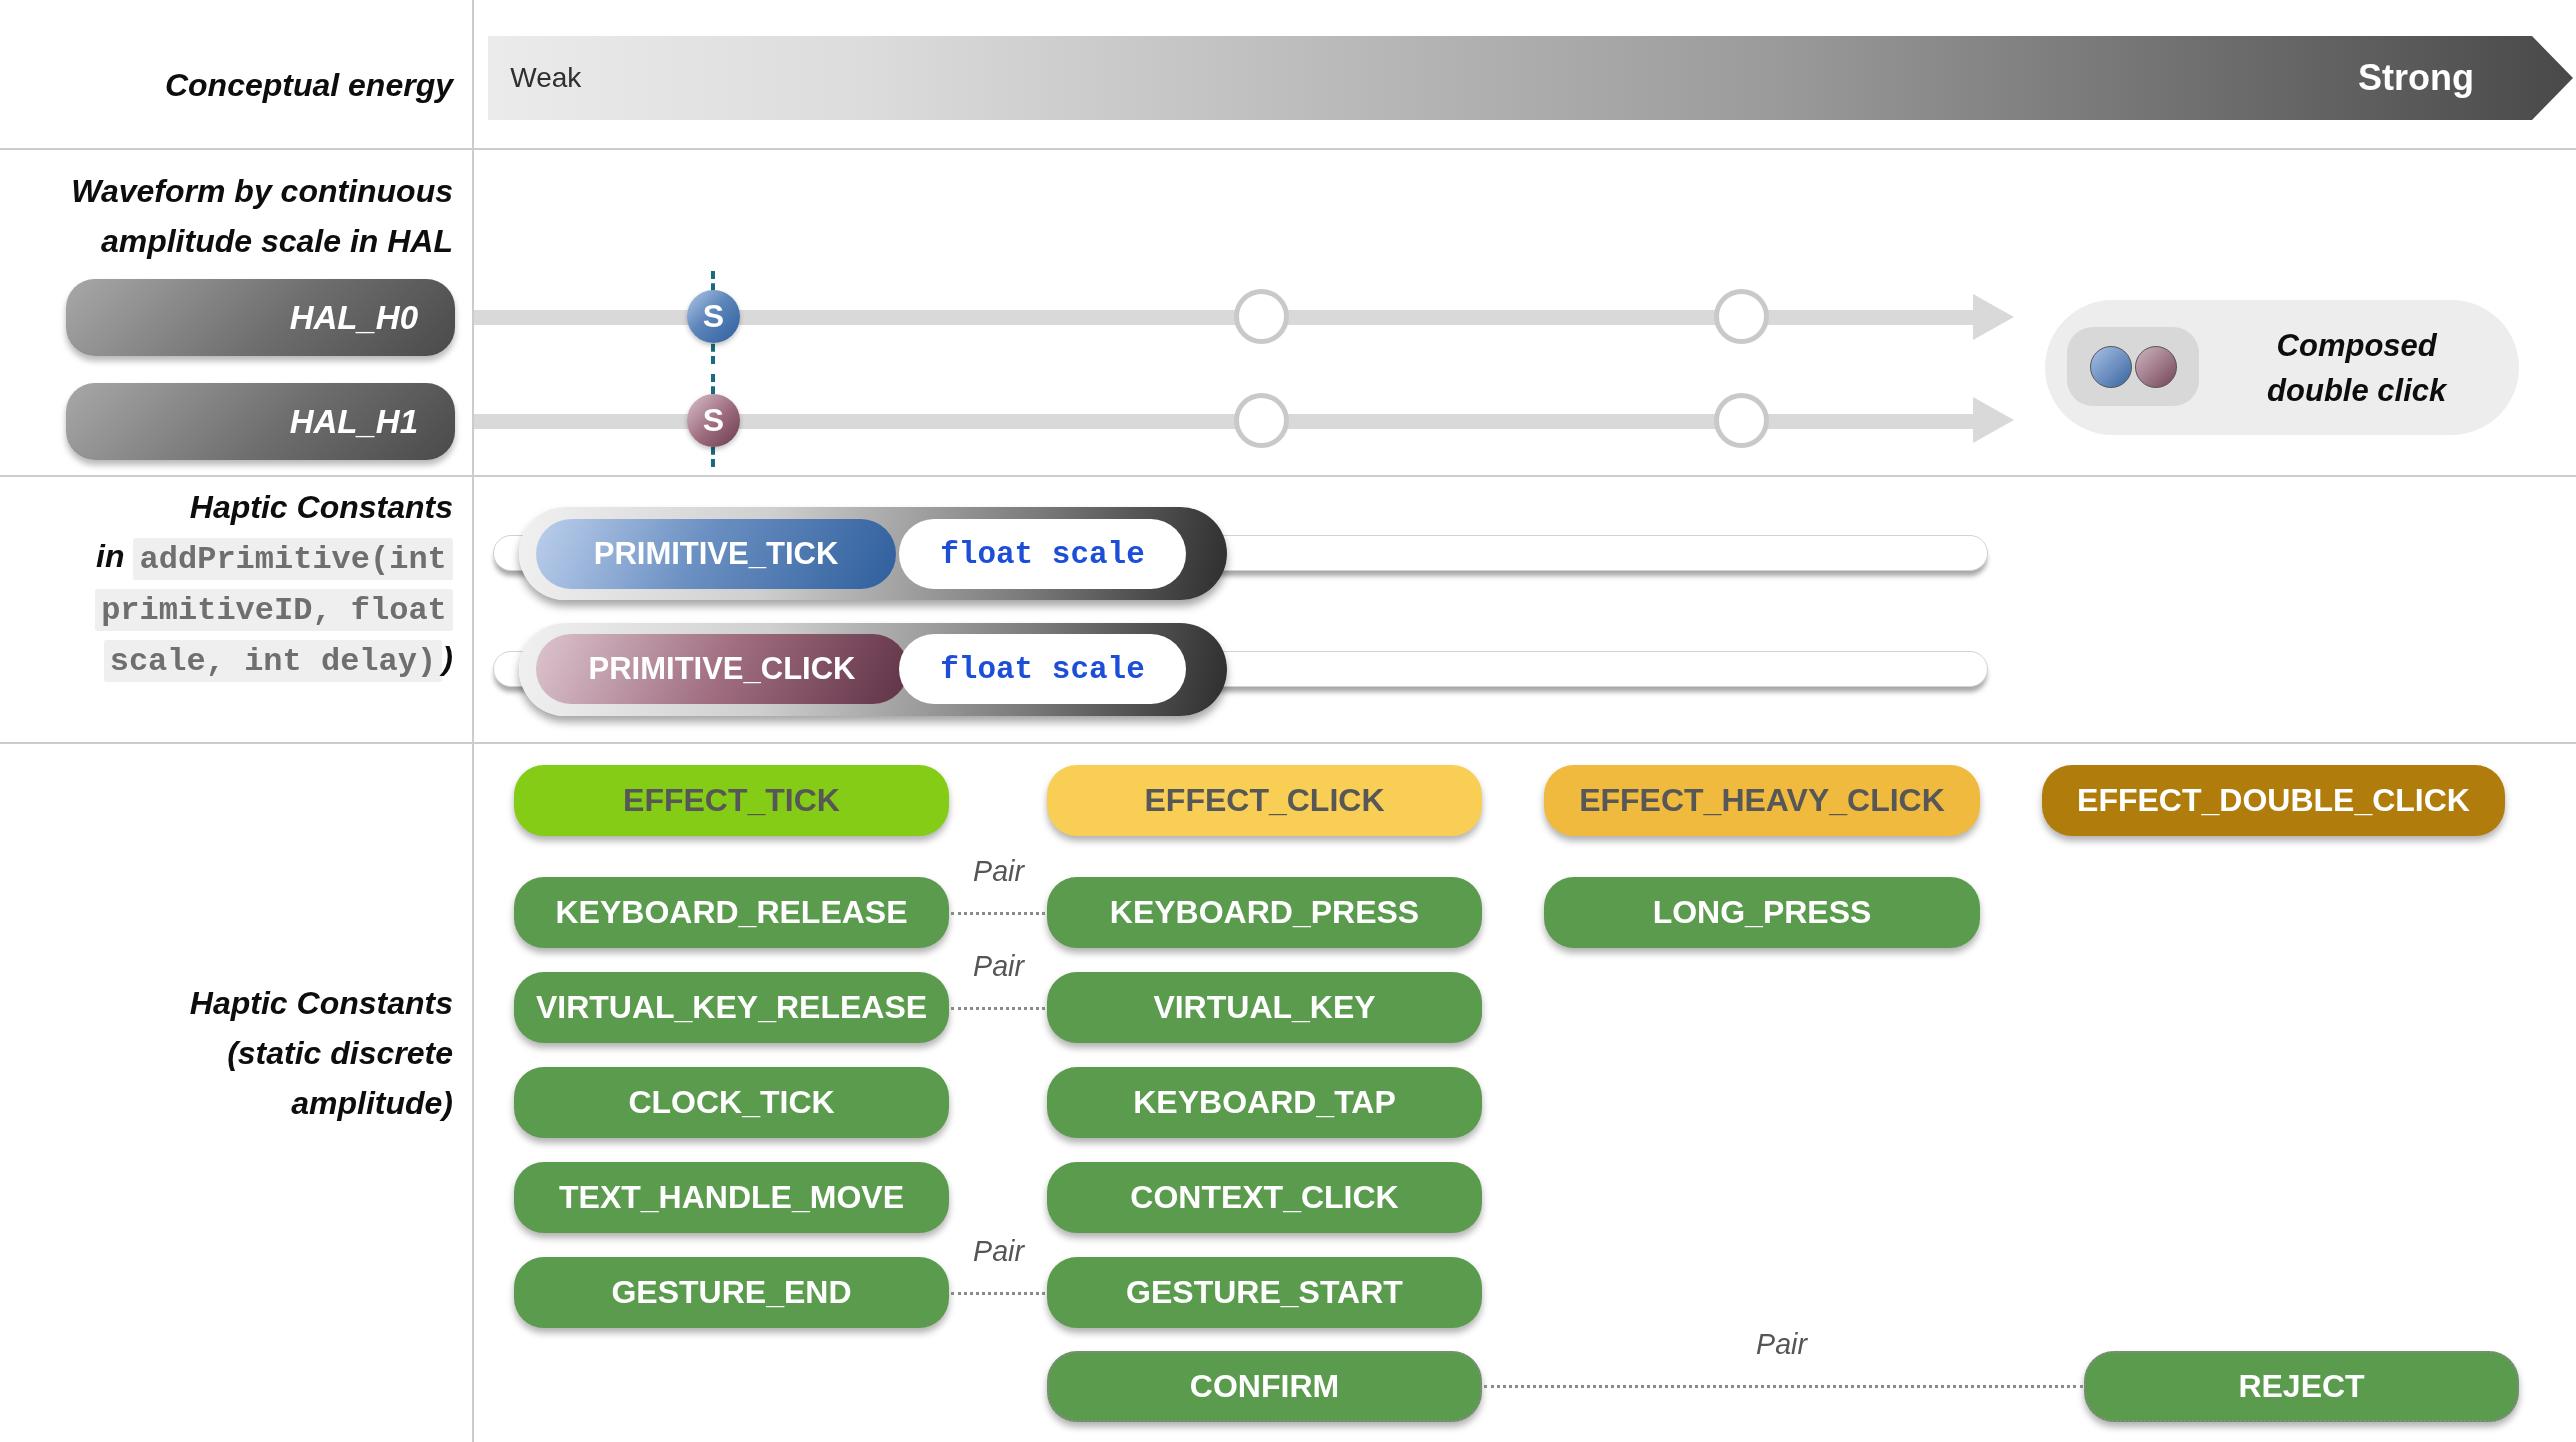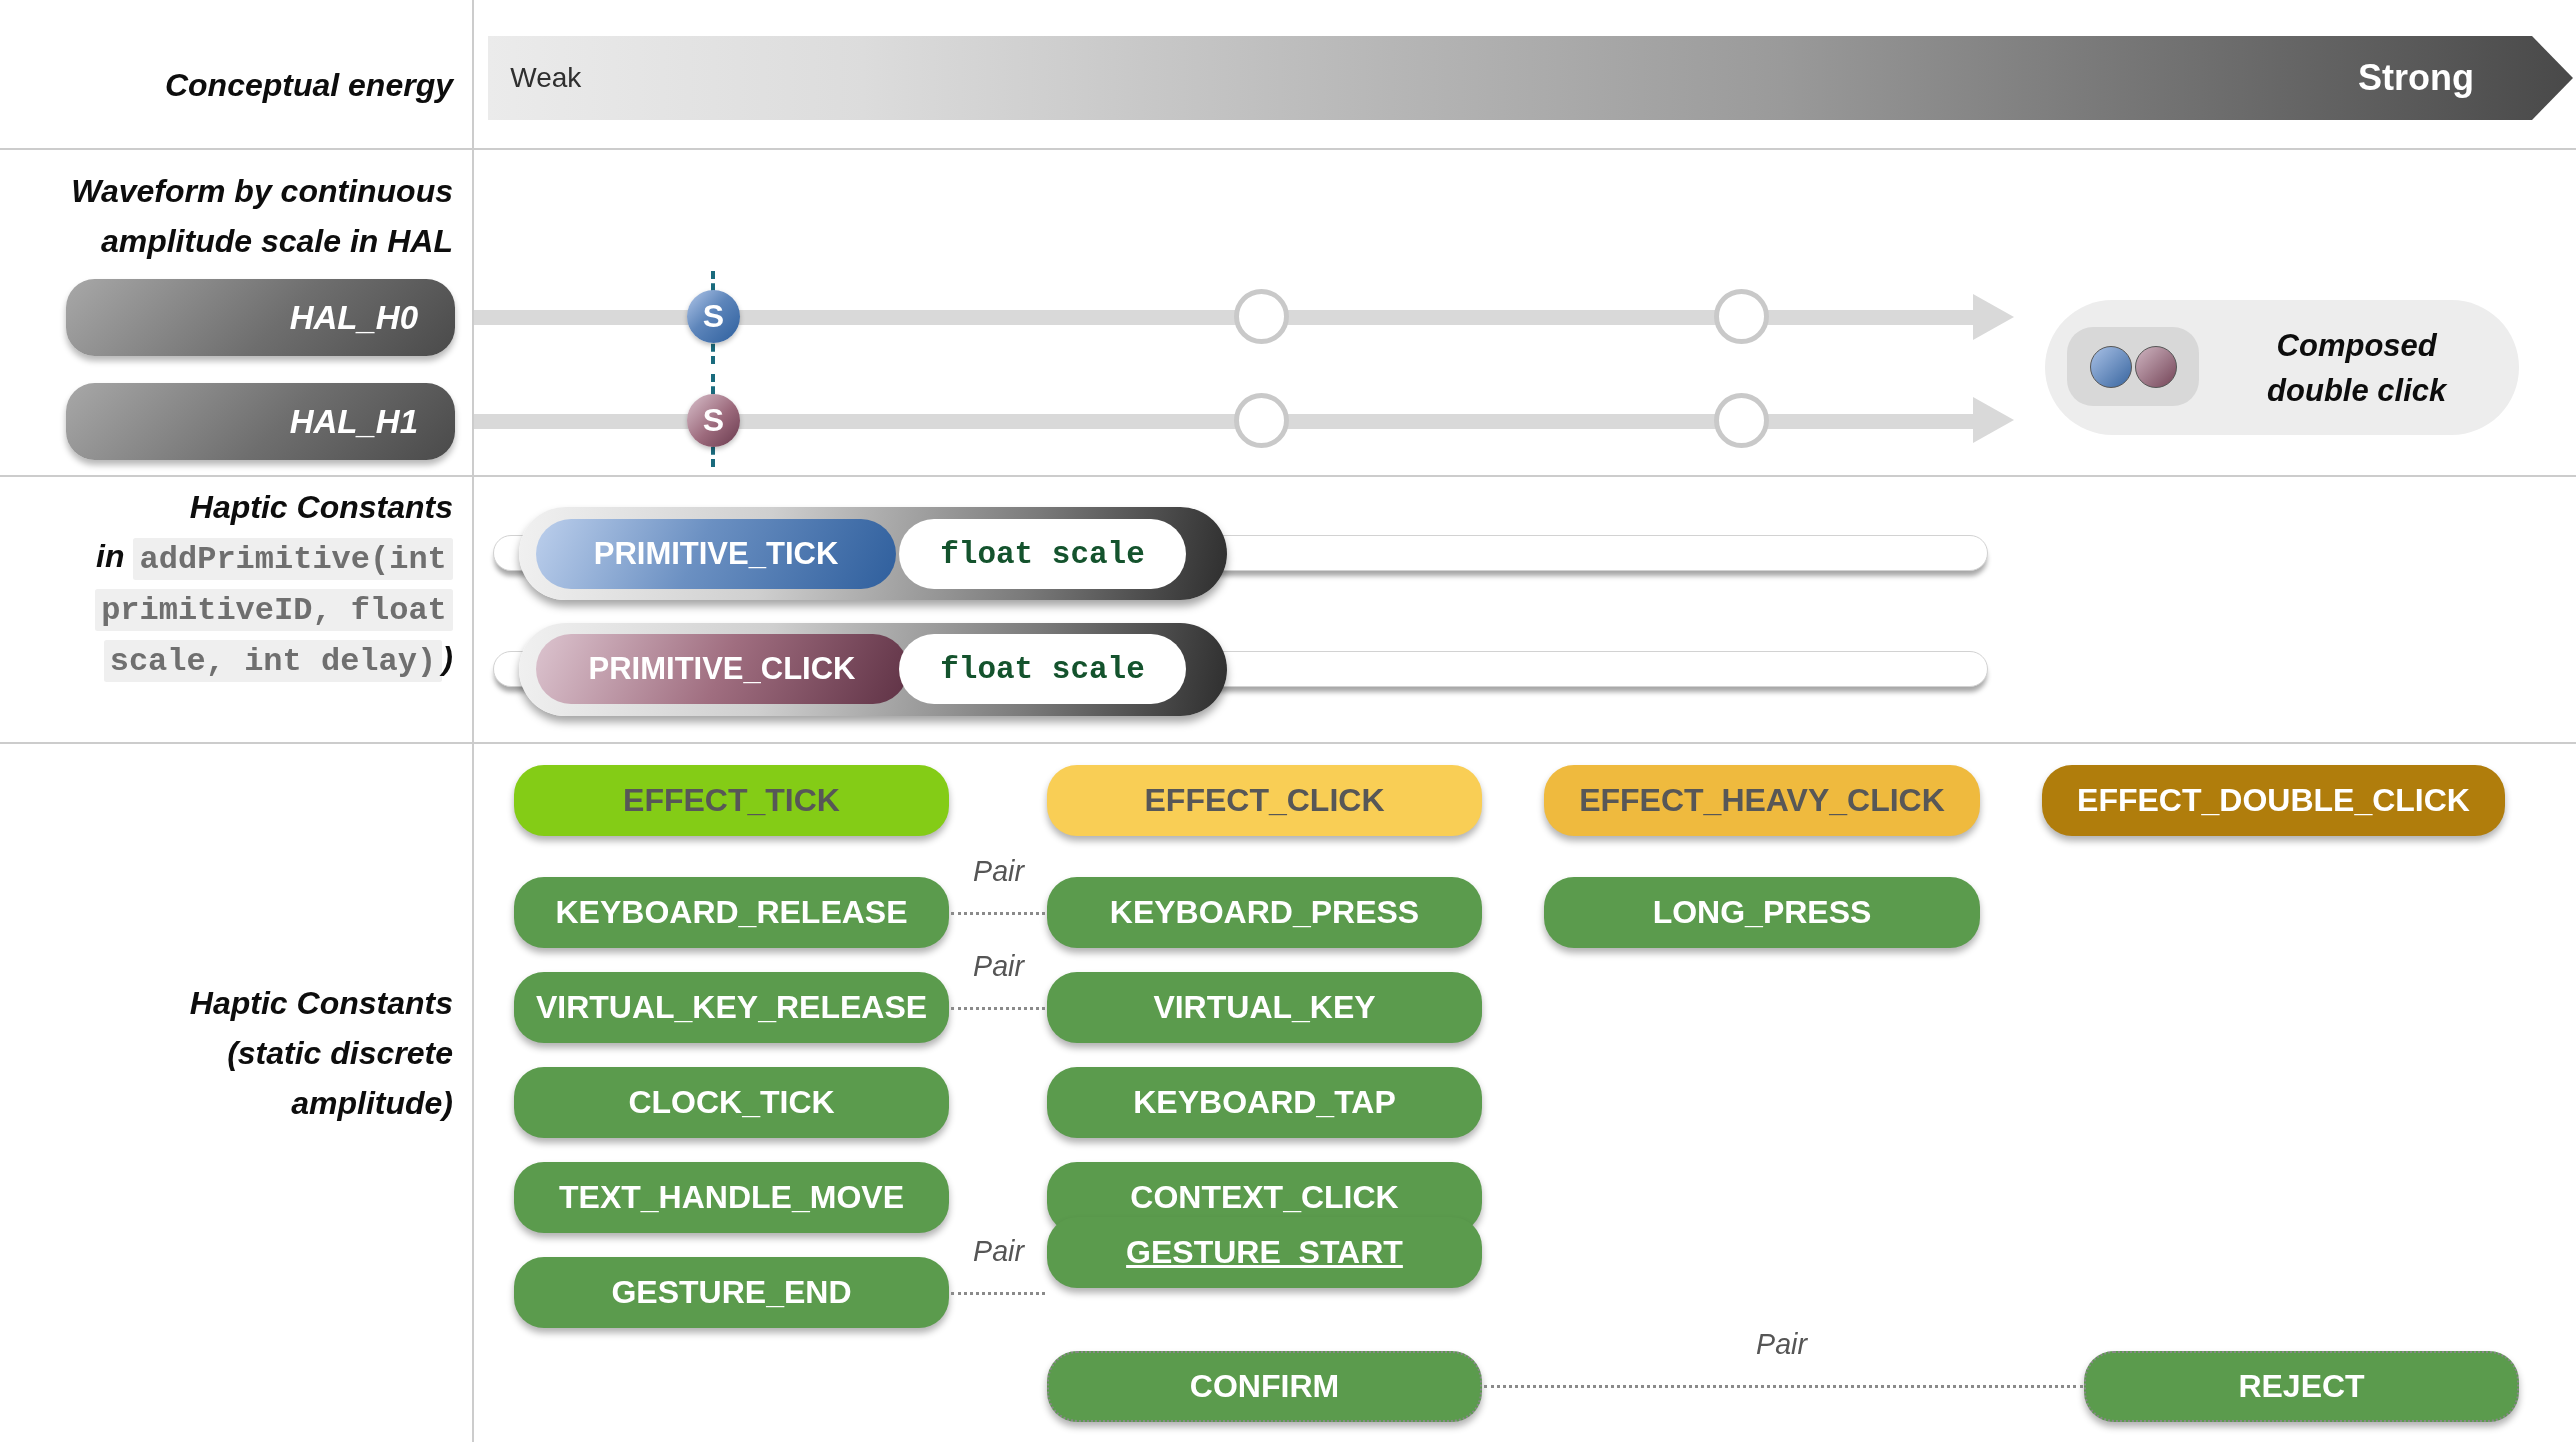--- a/index.html
+++ b/index.html
@@ -77,21 +77,21 @@
   }
   .prim-pill{
     position:absolute;height:70px;border-radius:35px;color:#ffffff;font-weight:bold;font-size:31px;
     display:flex;align-items:center;justify-content:center;
   }
   .prim-blue{background:linear-gradient(115deg,#bccfec 0%,#6b90c2 45%,#2f5f9d 100%);}
   .prim-mauve{background:linear-gradient(115deg,#dcc4cf 0%,#a06e80 50%,#5f3245 100%);}
   .param-box{
     position:absolute;height:70px;border-radius:35px;background:#ffffff;
     display:flex;align-items:center;justify-content:center;
-    font-family:"Liberation Mono","DejaVu Sans Mono",monospace;font-weight:bold;font-size:31px;color:#14532d;
+    font-family:"Liberation Mono","DejaVu Sans Mono",monospace;font-weight:bold;font-size:31px;color:#1d4ed8;
   }
   
   .btn{
     position:absolute;height:71px;border-radius:30px;display:flex;align-items:center;justify-content:center;
     font-weight:bold;font-size:32px;box-shadow:0 5px 7.4px rgba(0,0,0,0.3);box-sizing:border-box;
   }
   .c-paleyellow{background:#84cc16;color:#575757;}
   .c-gold{background:#f9ce55;color:#575757;}
   .c-amber{background:#efba3e;color:#575757;}
   .c-darkgold{background:#b07d0c;color:#ffffff;}
@@ -232,21 +232,21 @@
   <div class="btn c-green" style="left:514px;top:1162px;width:435px;">
       <span>TEXT_HANDLE_MOVE</span>
     </div>
   <div class="btn c-green" style="left:1047px;top:1162px;width:435px;">
       <span>CONTEXT_CLICK</span>
     </div>
 
   <div class="btn c-green" style="left:514px;top:1257px;width:435px;">
       <span>GESTURE_END</span>
     </div>
-  <div class="btn c-green" style="left:1047px;top:1217px;width:435px;text-decoration:underline;">
+  <div class="btn c-green" style="left:1047px;top:1257px;width:435px;">
       <span>GESTURE_START</span>
     </div>
   <div class="pair-line" style="left:951px;top:1292px;width:94px;"></div>
   <div class="pair-label" style="left:930px;top:1235px;">Pair</div>
 
   <div class="btn c-green dotted-border" style="left:1047px;top:1351px;width:435px;">
       <span>CONFIRM</span>
     </div>
   <div class="btn c-green dotted-border" style="left:2084px;top:1351px;width:435px;">
       <span>REJECT</span>

